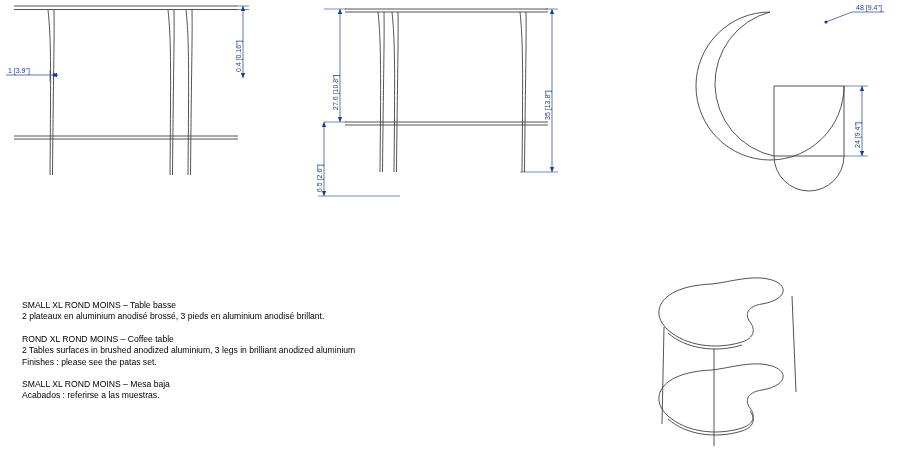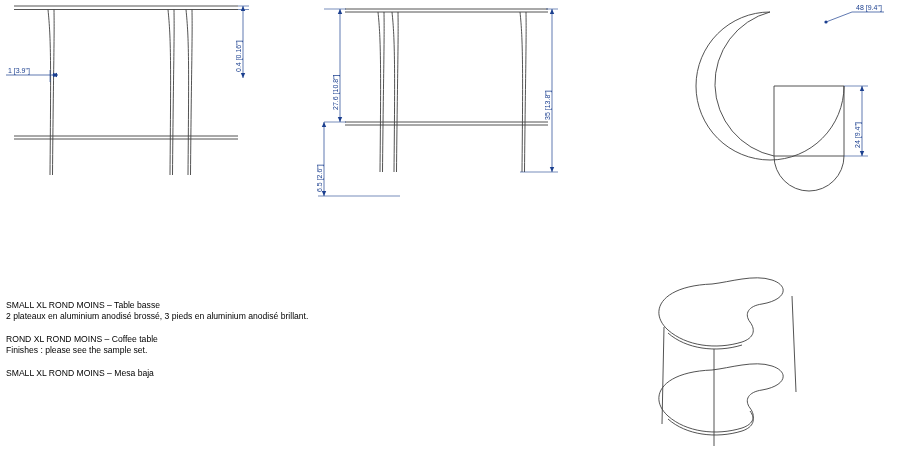--- a/index.html
+++ b/index.html
@@ -39,20 +39,21 @@
     width: 430px;
     font-size: 8.6px;
     line-height: 11.4px;
     color: #000;
   }
   .notes .block {
     margin-bottom: 11px;
   }
   .notes .line {
     white-space: pre-wrap;
+    margin-left: 16px;
   }
 </style>
 </head>
 <body>
 
 <div class="sheet">
 
   <svg class="drawing" viewBox="0 0 900 461">
 
     <g stroke="#404040" fill="none" stroke-width="0.9">
@@ -178,20 +179,22 @@
 
   </svg>
 
   <div class="notes">
     <div class="block">
       <div class="line">SMALL XL ROND MOINS – Table basse</div>
       <div class="line">2 plateaux en aluminium anodisé brossé, 3 pieds en aluminium anodisé brillant.</div>
     </div>
     <div class="block">
       <div class="line">ROND XL ROND MOINS – Coffee table</div>
-      <div class="line">Finishes : please see the sample set.</div>
+      <div class="line">2 Tables surfaces in brushed anodized aluminium, 3 legs in brilliant anodized aluminium</div>
+      <div class="line">Finishes : please see the patas set.</div>
     </div>
     <div class="block">
       <div class="line">SMALL XL ROND MOINS – Mesa baja</div>
+      <div class="line">Acabados : referirse a las muestras.</div>
     </div>
   </div>
 
 </div>
 
 </body></html>

